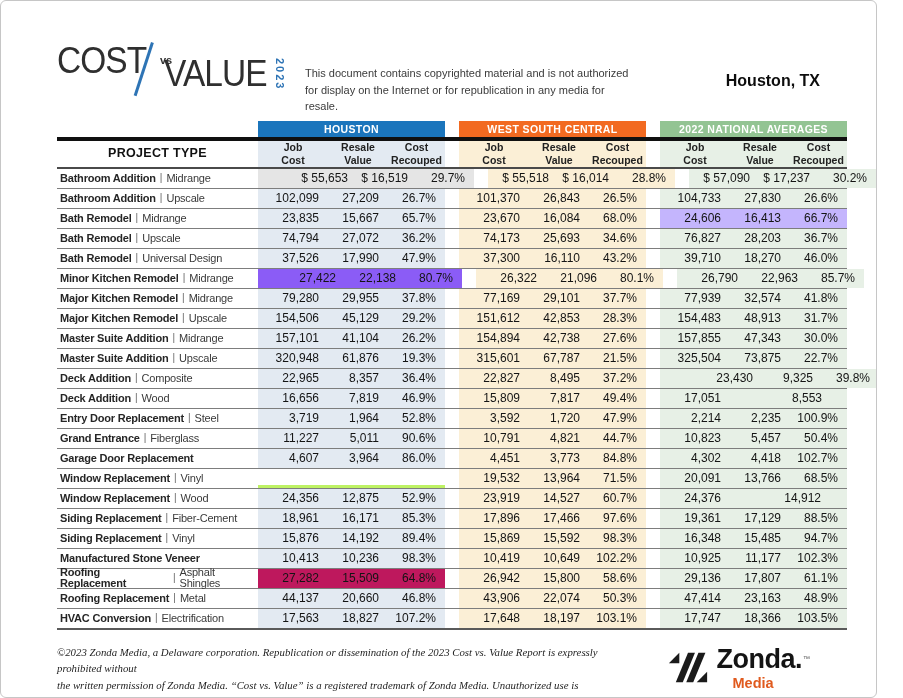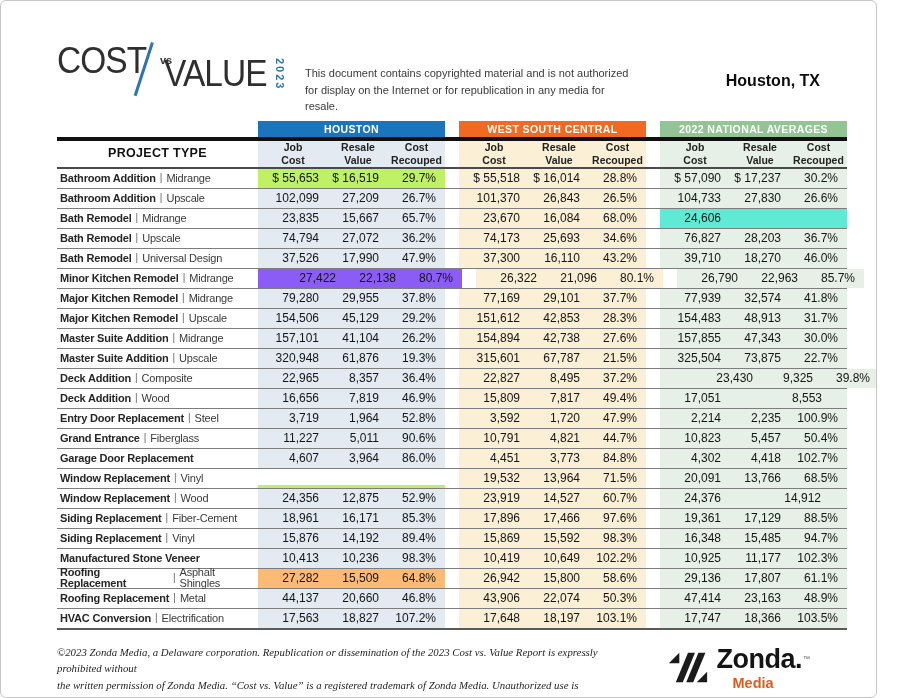--- a/index.html
+++ b/index.html
@@ -101,21 +101,21 @@
 Recouped</div>
         </div>
       </div>
     <div class="tbody">
         <div class="trow">
           <div class="cell project">
             <span class="pname">Bathroom Addition</span>
             <span class="psep">|</span>
             <span class="pvar">Midrange</span>
           </div>
-          <div class="dgroup" style="background: #bef264;">
+          <div class="dgroup" style="background: #e5e5e5; padding-left: 29px;">
             <div class="dcell c0">$ 55,653</div>
             <div class="dcell c1">$ 16,519</div>
             <div class="dcell c2">29.7%</div>
           </div>
           <div class="ggap"></div>
           <div class="dgroup" style="background: rgb(251, 239, 214);">
             <div class="dcell c0">$ 55,518</div>
             <div class="dcell c1">$ 16,014</div>
             <div class="dcell c2">28.8%</div>
           </div>
@@ -161,21 +161,21 @@
             <div class="dcell c1">15,667</div>
             <div class="dcell c2">65.7%</div>
           </div>
           <div class="ggap"></div>
           <div class="dgroup" style="background: rgb(251, 239, 214);">
             <div class="dcell c0">23,670</div>
             <div class="dcell c1">16,084</div>
             <div class="dcell c2">68.0%</div>
           </div>
           <div class="ggap"></div>
-          <div class="dgroup" style="background: #5eead4; flex-direction: column;">
+          <div class="dgroup" style="background: #c4b5fd;">
             <div class="dcell c0">24,606</div>
             <div class="dcell c1">16,413</div>
             <div class="dcell c2">66.7%</div>
           </div>
         </div>
         <div class="trow">
           <div class="cell project">
             <span class="pname">Bath Remodel</span>
             <span class="psep">|</span>
             <span class="pvar">Upscale</span>
@@ -577,21 +577,21 @@
             <div class="dcell c1">11,177</div>
             <div class="dcell c2">102.3%</div>
           </div>
         </div>
         <div class="trow">
           <div class="cell project">
             <span class="pname">Roofing Replacement</span>
             <span class="psep">|</span>
             <span class="pvar">Asphalt Shingles</span>
           </div>
-          <div class="dgroup" style="background: #fdba74;">
+          <div class="dgroup" style="background: #be185d;">
             <div class="dcell c0">27,282</div>
             <div class="dcell c1">15,509</div>
             <div class="dcell c2">64.8%</div>
           </div>
           <div class="ggap"></div>
           <div class="dgroup" style="background: rgb(251, 239, 214);">
             <div class="dcell c0">26,942</div>
             <div class="dcell c1">15,800</div>
             <div class="dcell c2">58.6%</div>
           </div>

